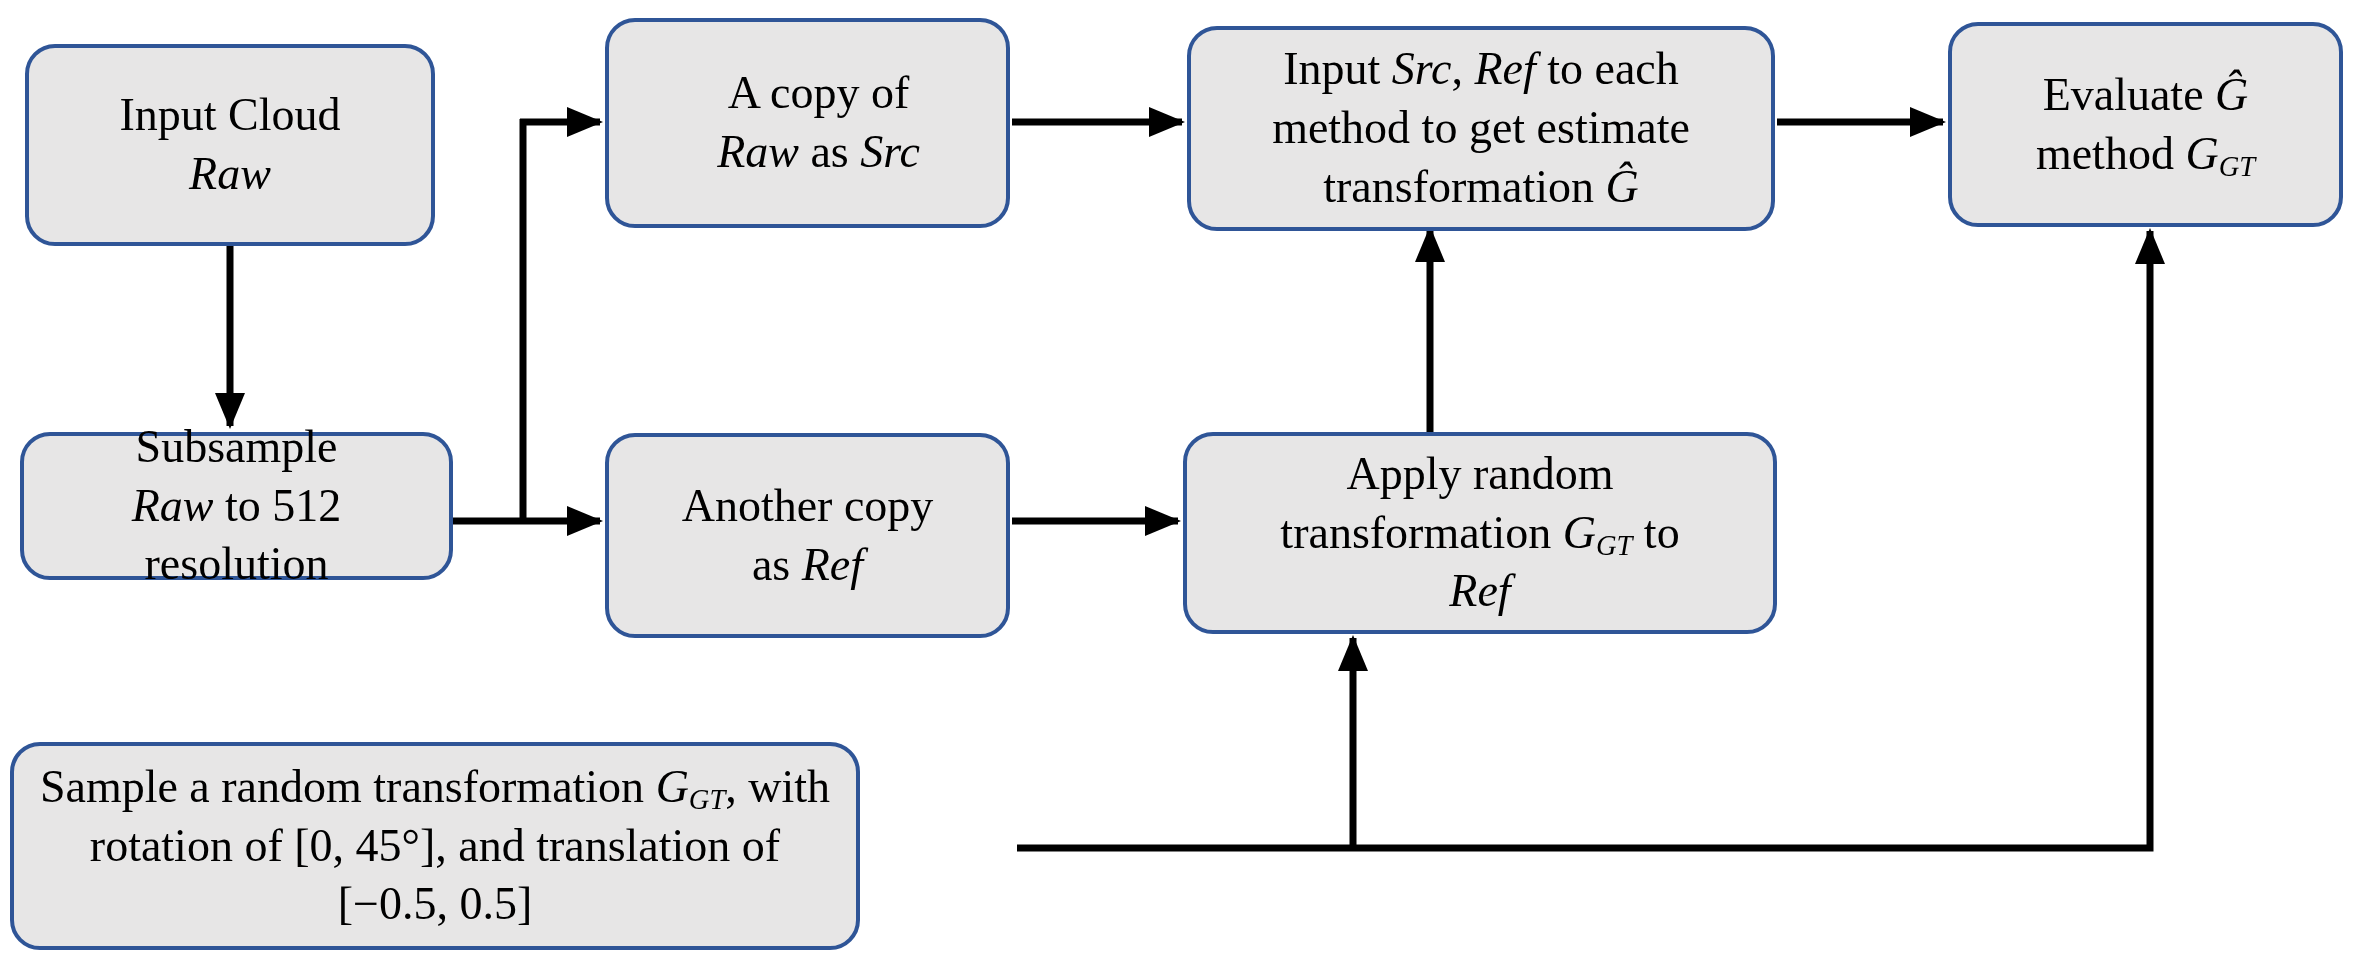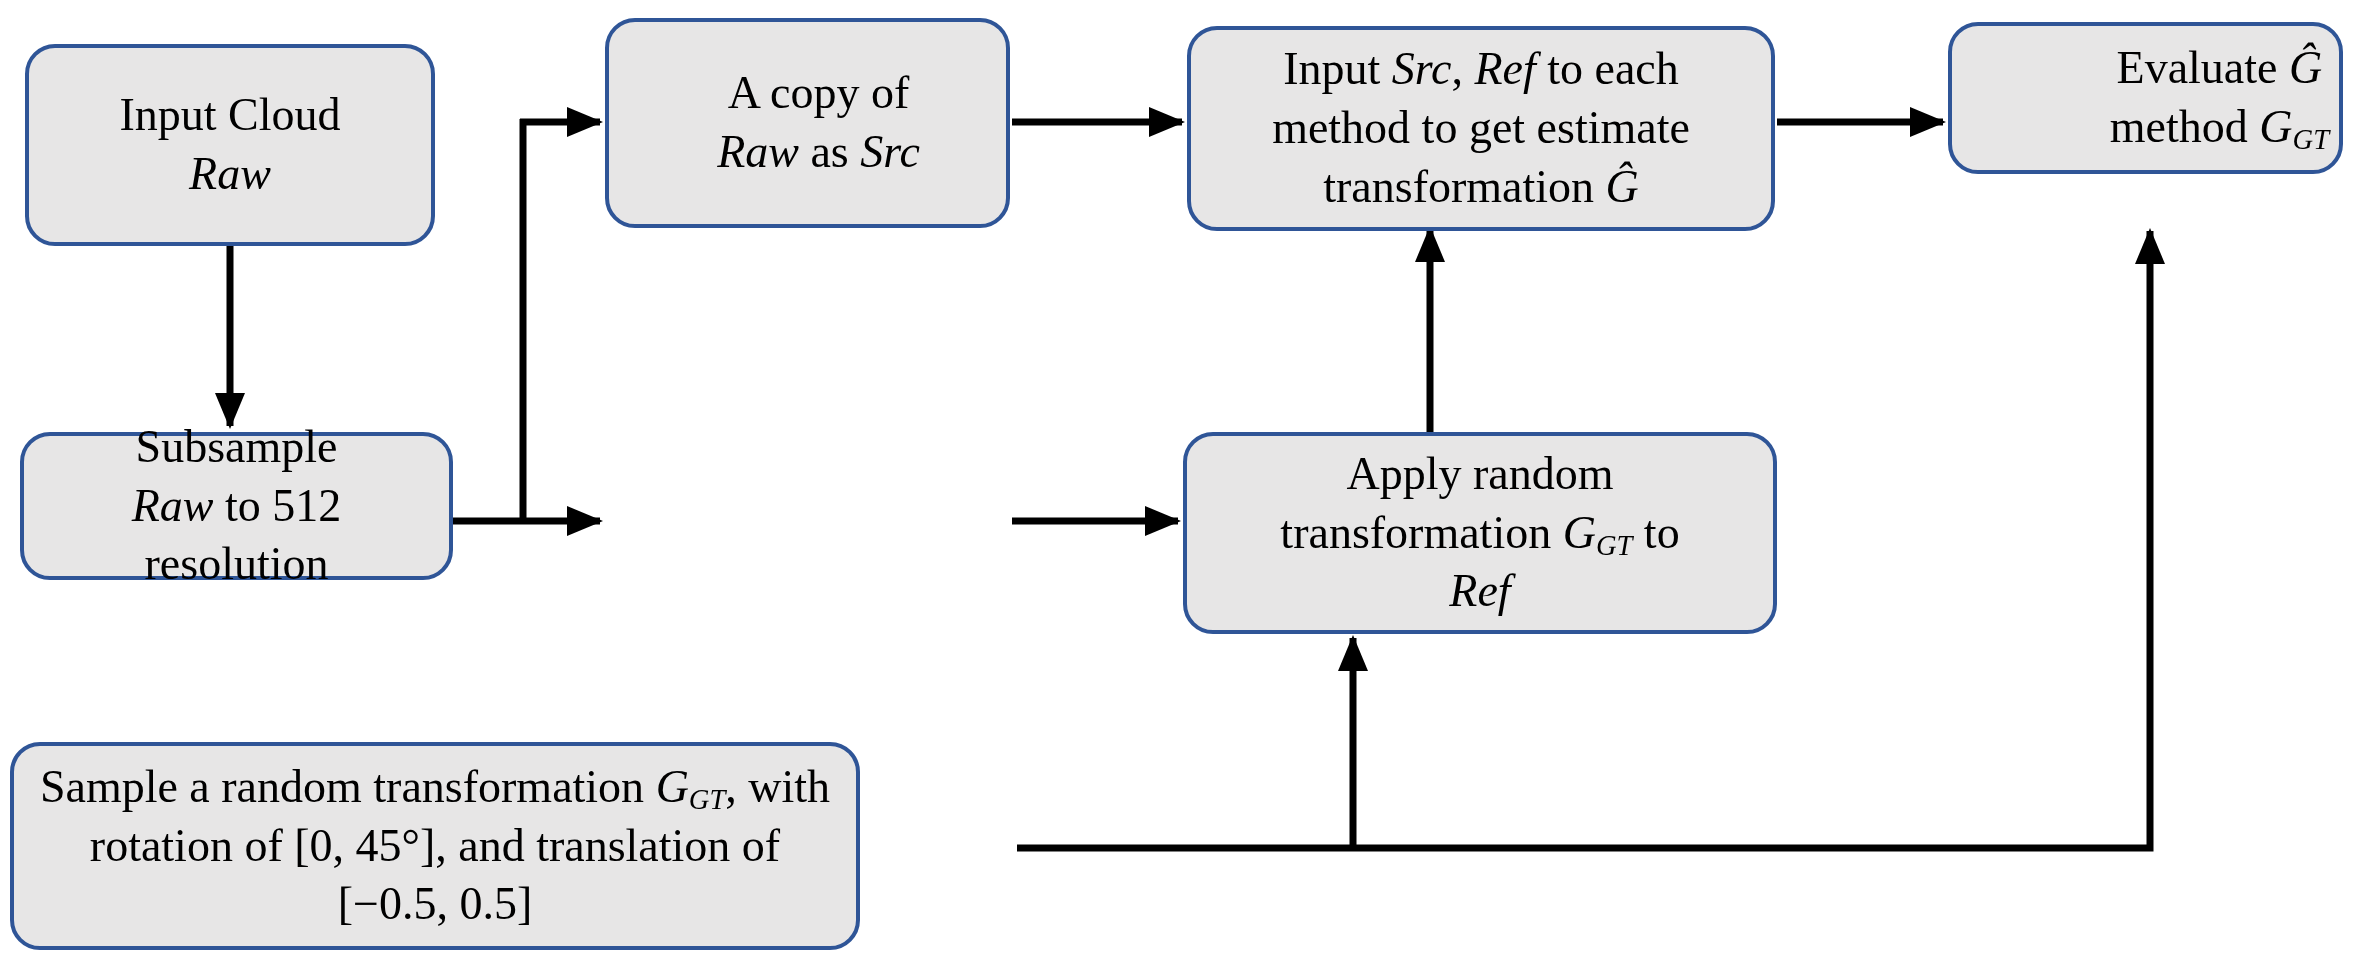--- a/index.html
+++ b/index.html
@@ -87,38 +87,44 @@
       </div>
   </div>
 
   <div class="box" style="left:605px;top:18px;width:405px;height:210px;padding-left:32px;">
     <div>
         <div class="tline"><span>A copy of</span></div>
         <div class="tline"><span class="it">Raw</span><span> as </span><span class="it">Src</span></div>
       </div>
   </div>
 
+  <div class="box" style="left:605px;top:433px;width:405px;height:205px;">
+    <div>
+        <div class="tline"><span>Another copy</span></div>
+        <div class="tline"><span>as </span><span class="it">Ref</span></div>
+      </div>
+  </div>
 
   <div class="box" style="left:1187px;top:20px;width:588px;height:205px;margin-top:6px;">
     <div>
         <div class="tline"><span>Input </span><span class="it">Src</span><span>, </span><span class="it">Ref</span><span> to each</span></div>
         <div class="tline"><span>method to get estimate</span></div>
         <div class="tline"><span>transformation </span><span class="it">Ĝ</span></div>
       </div>
   </div>
 
   <div class="box" style="left:1183px;top:432px;width:594px;height:202px;">
     <div>
         <div class="tline"><span>Apply random</span></div>
         <div class="tline"><span>transformation </span><span class="it">G</span><sub class="it">GT</sub><span> to</span></div>
         <div class="tline"><span class="it">Ref</span></div>
       </div>
   </div>
 
-  <div class="box" style="left:1948px;top:22px;width:395px;height:152px;align-items:flex-end;">
+  <div class="box" style="left:1948px;top:22px;width:395px;height:205px;">
     <div>
         <div class="tline"><span>Evaluate </span><span class="it">Ĝ</span></div>
         <div class="tline"><span>method </span><span class="it">G</span><sub class="it">GT</sub></div>
       </div>
   </div>
 
   <div class="box" style="left:10px;top:742px;width:850px;height:208px;">
     <div>
         <div class="tline"><span>Sample a random transformation </span><span class="it">G</span><sub class="it">GT</sub><span>, with</span></div>
         <div class="tline"><span>rotation of [0, 45°], and translation of</span></div>

